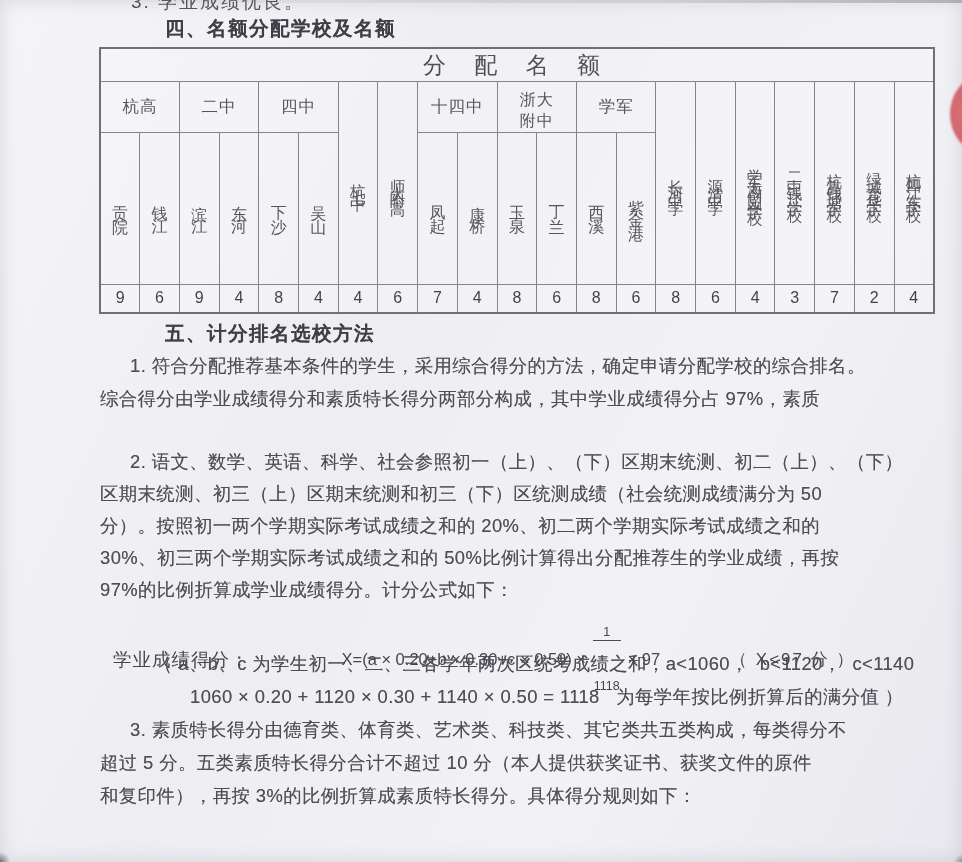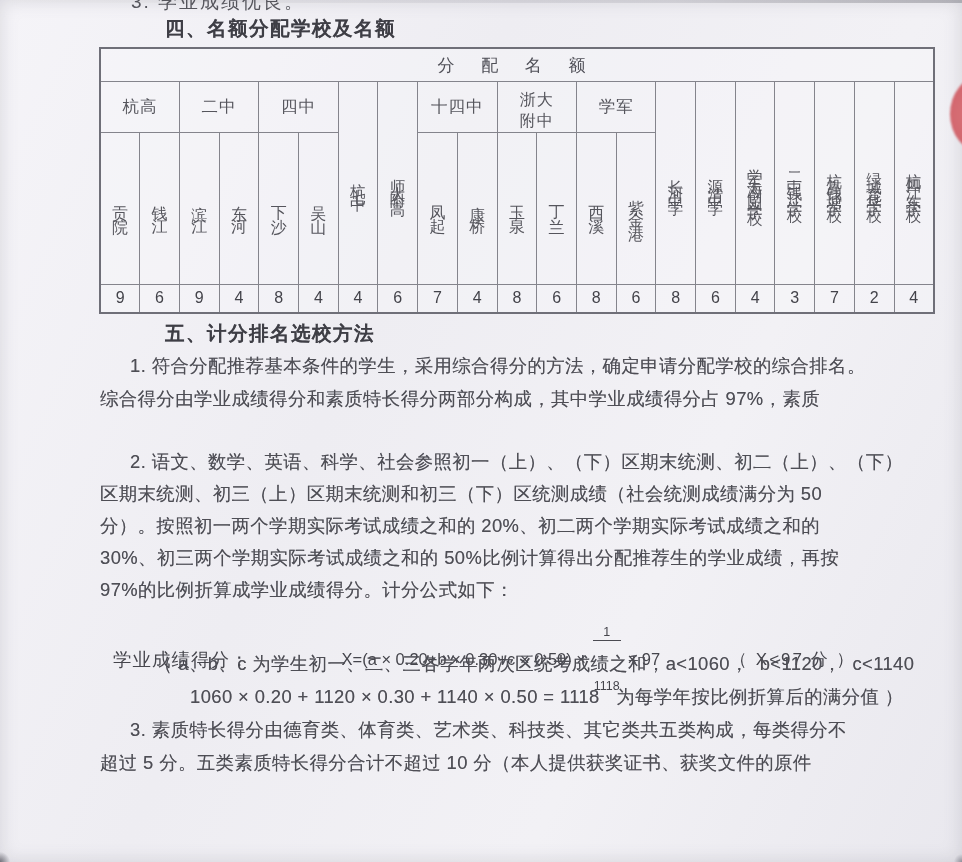--- a/index.html
+++ b/index.html
@@ -28,21 +28,21 @@
     position:absolute;left:99px;top:47px;width:836px;
     border-collapse:collapse;table-layout:fixed;
     border:2px solid #6f6f78;
     background:rgba(250,250,252,0.35);
   }
   table.quota td{
     border:1px solid #84848c;
     text-align:center;vertical-align:middle;
     padding:0;color:#55555c;overflow:hidden;
   }
-  tr.trow td{height:32px;font-size:17px;letter-spacing:11px;color:#4f4f57;}
+  tr.trow td{height:32px;font-size:23px;letter-spacing:11px;color:#4f4f57;}
   tr.grow td{height:49px;font-size:16.5px;letter-spacing:1px;}
   tr.srow td{height:151px;}
   tr.qrow td{height:27px;font-size:16px;color:#43434a;}
   .v{
     writing-mode:vertical-rl;text-orientation:upright;
     display:inline-block;font-size:15.5px;letter-spacing:7px;line-height:1;
   }
   tr.srow .v{letter-spacing:13px;font-size:16px;}
   .wrap2{display:inline-block;width:2.5em;line-height:1.3;font-size:16px;letter-spacing:1px;margin-top:8px;}
   .line{
@@ -192,16 +192,17 @@
     </span>
     <span>× 97</span>
     <span class="fcond">（ X&lt;97 分 ）</span>
   </div>
 
   <div class="line note1" style="top:648px">（ a、b、c 为学生初一、二、三各学年两次区统考成绩之和，a&lt;1060，  b&lt;1120，  c&lt;1140</div>
   <div class="line note2" style="top:681px">1060 × 0.20 + 1120 × 0.30 + 1140 × 0.50 = 1118   为每学年按比例折算后的满分值 ）</div>
 
   <div class="line indent" style="top:714px">3. 素质特长得分由德育类、体育类、艺术类、科技类、其它类共五类构成，每类得分不</div>
   <div class="line" style="top:747px">超过 5 分。五类素质特长得分合计不超过 10 分（本人提供获奖证书、获奖文件的原件</div>
+  <div class="line" style="top:780px">和复印件），再按 3%的比例折算成素质特长得分。具体得分规则如下：</div>
 
   <div class="corner-bl"></div>
   <div class="corner-br"></div>
 </div>
 
 </body></html>

